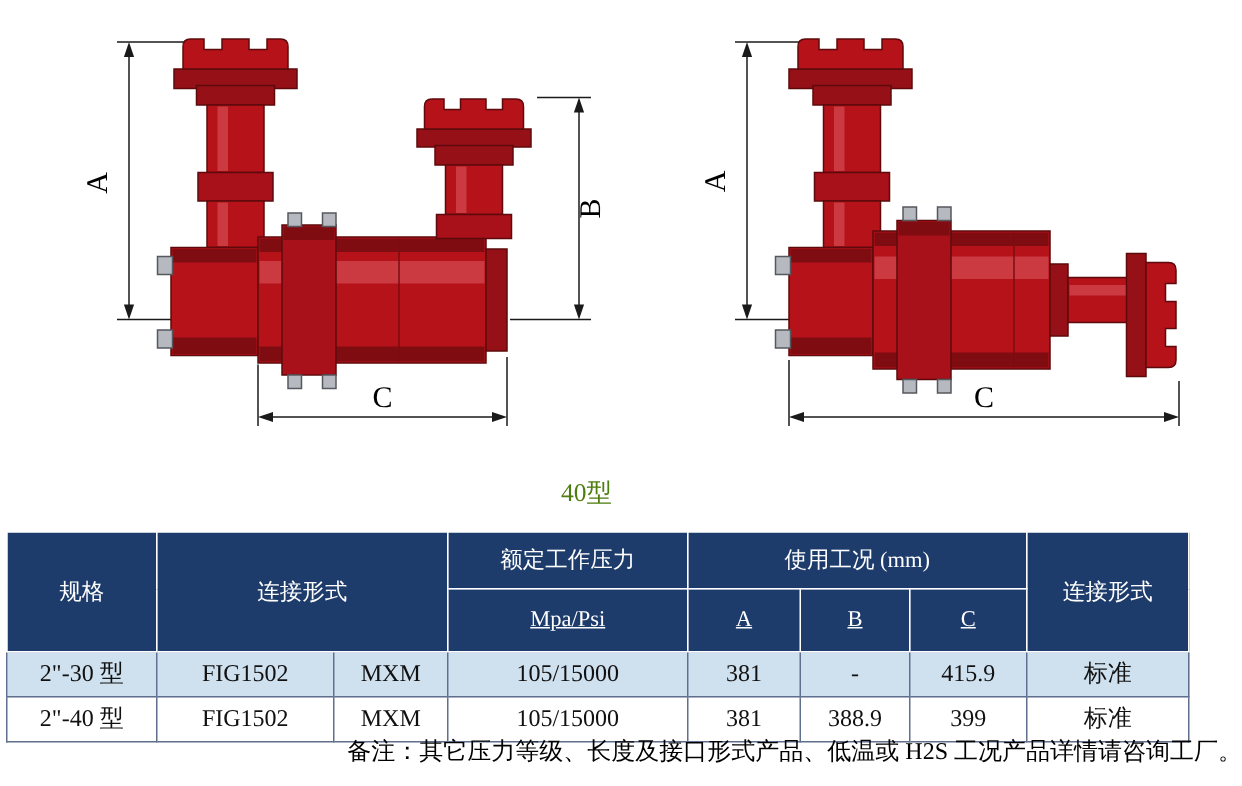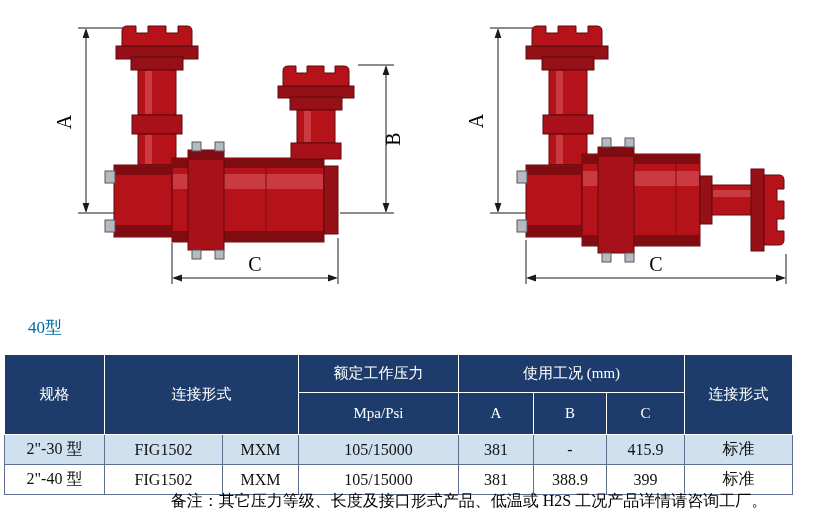--- a/index.html
+++ b/index.html
@@ -7,21 +7,21 @@
   body {
     background:#ffffff;
     font-family:"Liberation Serif","DejaVu Serif",serif;
     position:relative;
     overflow:hidden;
   }
   .page { position:absolute; inset:0; background:#ffffff; }
 
   figure.drawing { position:absolute; }
   figure.drawing figcaption {
-    text-align:left; font-size:17px; color:#0369a1; margin-top:2px;
+    text-align:right; font-size:17px; color:#4d7c0f; margin-top:2px;
   }
 
   
   .tech line { stroke:#1a1a1a; stroke-width:1; }
   .tech line.seam { stroke:#7e0c11; }
   .tech polygon.arr { fill:#1a1a1a; stroke:none; }
   .tech text { font-family:"Liberation Serif","DejaVu Serif",serif; font-size:20px; fill:#000; text-anchor:middle; }
   .tech .r    { fill:#b5121a; stroke:#5e0a0d; stroke-width:1; }
   .tech .rd   { fill:#961017; stroke:#5e0a0d; stroke-width:1; }
   .tech .rdk  { fill:#7e0c11; stroke:none; }
@@ -32,30 +32,30 @@
   
   .spec-table {
     position:absolute; left:4px; top:354px; width:788px;
     border-collapse:collapse; table-layout:fixed;
   }
   .spec-table th {
     background:#1d3c6b; color:#ffffff; font-weight:normal;
     border:1px solid #ffffff; font-size:15px; text-align:center;
   }
   .spec-table thead tr:nth-child(1) th { height:38px; }
-  .spec-table thead tr:nth-child(2) th { height:42px; }
+  .spec-table thead tr:nth-child(2) th { height:42px;text-decoration:underline; }
   .spec-table td {
     border:1px solid #5f6f8d; text-align:center; height:30px;
     color:#111; font-size:16px; background:#ffffff;
   }
   .spec-table tbody tr.alt td { background:#cfe0ef; }
 
   .note {
     position:absolute; top:491px; left:0; width:828px;
-    padding-left:110px; font-size:16px; color:#000; text-align:center;
+    padding-left:110px; font-size:16px; color:#000; text-align:right;
   }
 </style>
 </head>
 <body>
 
 <div class="page">
 
   <figure class="drawing" style="left:28px; top:8px; width:380px;">
     <svg class="tech" width="380" height="302" viewBox="0 0 380 302">
 

